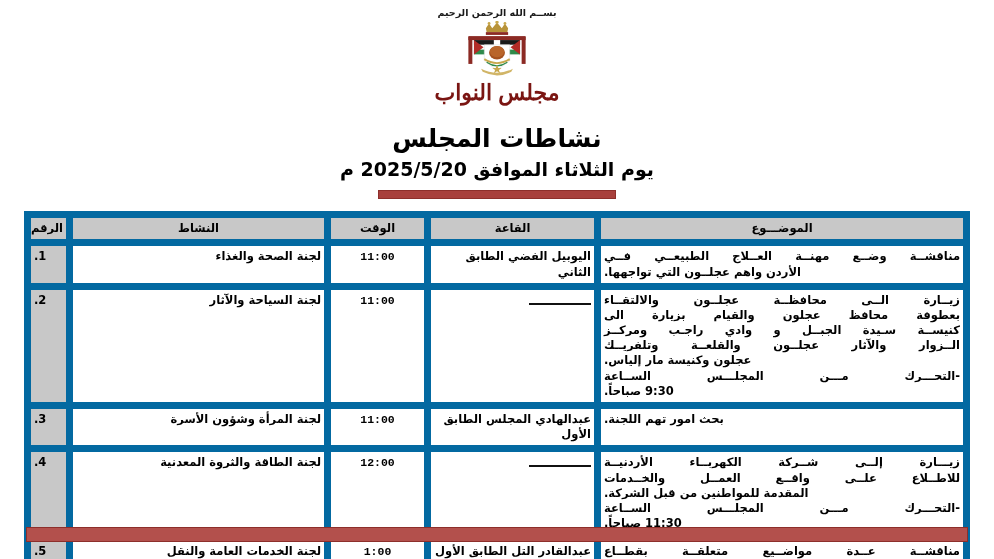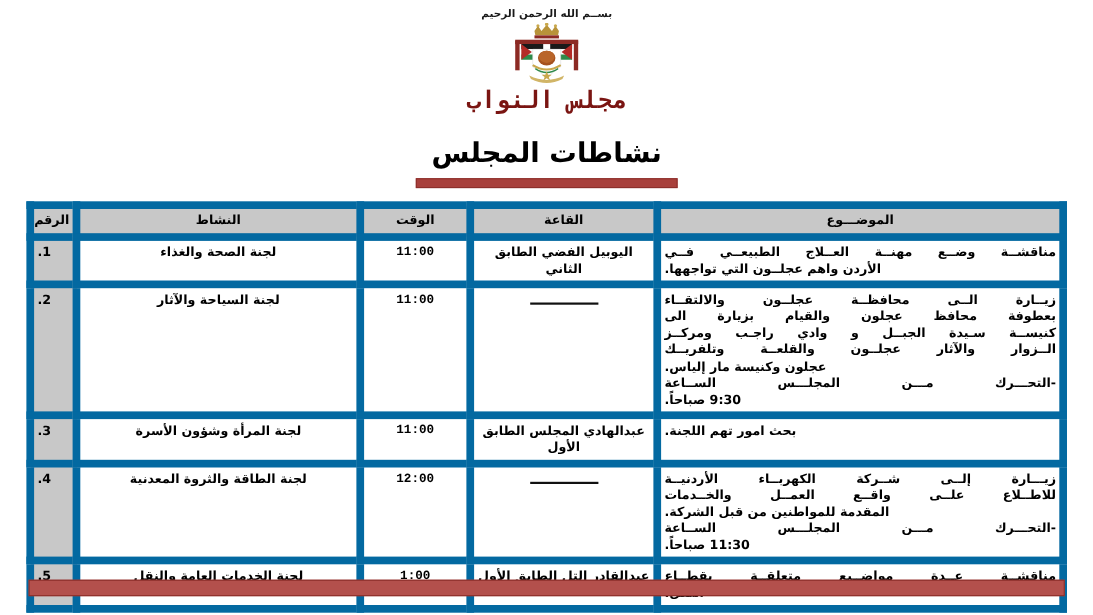--- a/index.html
+++ b/index.html
@@ -34,21 +34,21 @@
     align-items: center;
     margin-top: 3px;
   }
   .emblem { width: 96px; height: 62px; display: block; }
   .council-name {
     text-align: center;
     margin-top: -2px;
     font-size: 22px;
     font-weight: bold;
     color: #7a1512;
-    font-family: Liberation Mono, monospace;
+    font-family: Liberation Sans, sans-serif;
     line-height: 1.1;
     letter-spacing: -0.5px;
   }
 
   
   .doc-title {
     text-align: center;
     font-size: 25px;
     font-weight: bold;
     color: #000000;
@@ -107,28 +107,28 @@
   col.c-subj    { width: auto; }
 
   td.num {
     background: #c8c8c8;
     text-align: left;
     direction: ltr;
     font-size: 12px;
     padding-right: 3px;
     padding-left: 3px;
   }
-  td.activity { text-align: center; }
+  td.activity { text-align: right; }
   td.time {
     text-align: center;
     direction: ltr;
     font-size: 12.5px;
     font-family: Liberation Mono, monospace;
   }
-  td.hall { text-align: center; }
+  td.hall { }
   td.subject {
     text-align: justify;
     text-align-last: justify;
     padding-right: 6px;
     padding-left: 6px;
   }
   td.subject .line { display: block; }
   td.subject .last { text-align-last: left; }
 
   .dash-placeholder {
@@ -189,20 +189,21 @@
 
       <path d="M60 55 L61.6 59 L65.8 59 L62.4 61.6 L63.8 65.6 L60 63.1 L56.2 65.6 L57.6 61.6 L54.2 59 L58.4 59 Z" fill="#c9a84c"></path>
 
       <path d="M40 60 Q60 70 80 60 L78 64 Q60 73 42 64 Z" fill="#c9a84c" opacity="0.85"></path>
     </svg>
   </div>
 
   <div class="council-name">مجلس النواب</div>
 
   <div class="doc-title">نشاطات المجلس</div>
+  <div class="doc-subtitle">يوم الثلاثاء الموافق 2025/5/20 م</div>
   <div class="title-rule"></div>
 
   <div class="table-wrap">
     <table class="activities">
       <colgroup>
         <col class="c-subj">
           <col class="c-hall">
           <col class="c-time">
           <col class="c-act">
           <col class="c-num">

